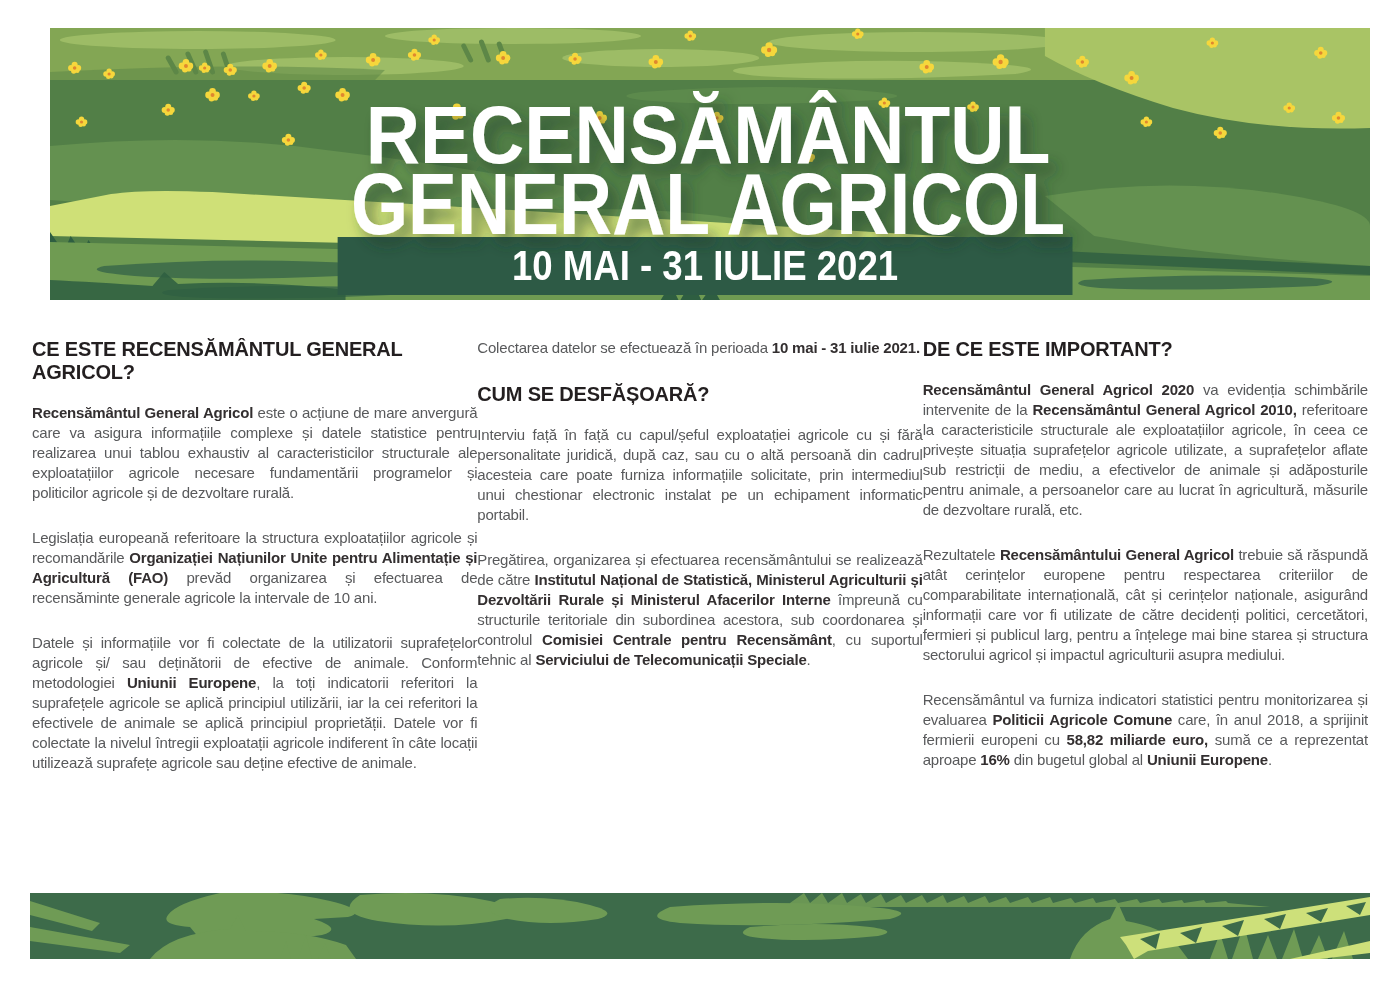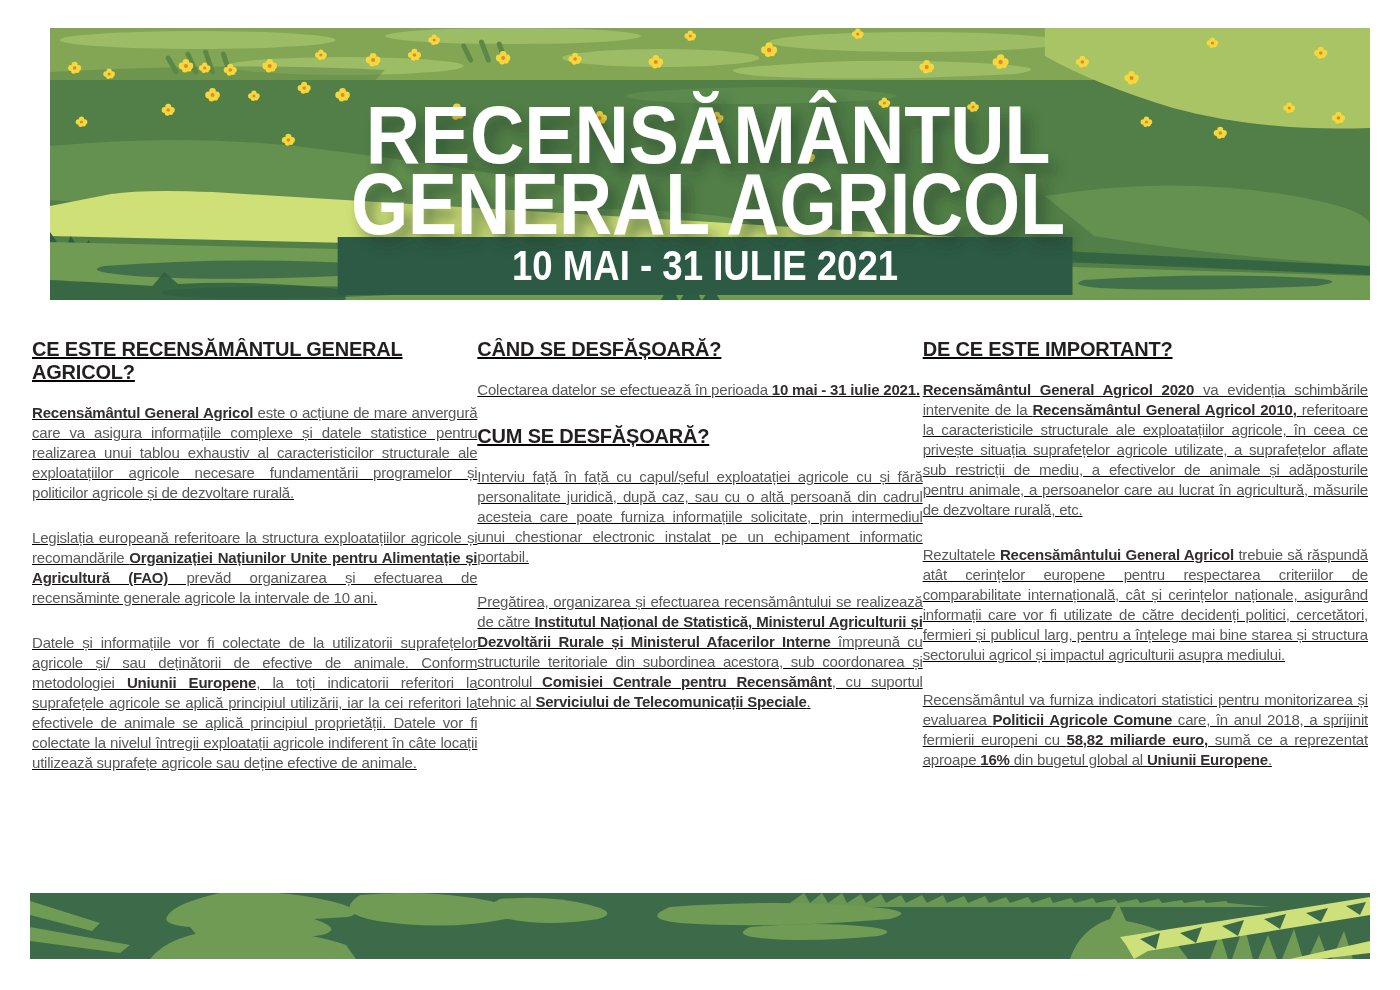--- a/index.html
+++ b/index.html
@@ -15,21 +15,21 @@
   .header-art{
     position:absolute;left:30px;top:28px;width:1340px;height:272px;overflow:hidden;padding-left:20px;
   }
   .header-art svg{display:block;width:100%;height:100%;}
   .footer-art{
     position:absolute;left:30px;top:893px;width:1340px;height:66px;overflow:hidden;
   }
   .footer-art svg{display:block;width:100%;height:100%;}
   .content{
     position:absolute;left:32px;top:338px;width:1336px;height:552px;
-    display:grid;grid-template-columns:1fr 1fr 1fr;overflow:hidden;text-decoration:underline;
+    display:grid;grid-template-columns:1fr 1fr 1fr;overflow:hidden;
   }
   .col{min-width:0;}
   .content h2{
     font-size:20px;font-weight:700;color:var(--heading-color);
     letter-spacing:-0.2px;line-height:1.15;margin:0 0 19px 0;
   }
   .content h2.mt{}
   .content p{
     font-size:15px;line-height:20px;color:var(--body-color);
     text-align:justify;letter-spacing:-0.2px;margin:0 0 25px 0;
@@ -160,21 +160,20 @@
   <main class="content">
 
     <div class="col">
       <h2>CE ESTE RECENSĂMÂNTUL GENERAL AGRICOL?</h2>
       <p><strong>Recensământul General Agricol</strong> este o acțiune de mare anvergură care va asigura informațiile complexe și datele statistice pentru realizarea unui tablou exhaustiv al caracteristicilor structurale ale exploatațiilor agricole necesare fundamentării programelor și politicilor agricole și de dezvoltare rurală.</p>
       <p>Legislația europeană referitoare la structura exploatațiilor agricole și recomandările <strong>Organizației Națiunilor Unite pentru Alimentație și Agricultură (FAO)</strong> prevăd organizarea și efectuarea de recensăminte generale agricole la intervale de 10 ani.</p>
       <p>Datele și informațiile vor fi colectate de la utilizatorii suprafețelor agricole și/ sau deținătorii de efective de animale. Conform metodologiei <strong>Uniunii Europene</strong>, la toți indicatorii referitori la suprafețele agricole se aplică principiul utilizării, iar la cei referitori la efectivele de animale se aplică principiul proprietății. Datele vor fi colectate la nivelul întregii exploatații agricole indiferent în câte locații utilizează suprafețe agricole sau deține efective de animale.</p>
     </div>
 
     <div class="col">
-      <h2>CÂND SE DESFĂȘOARĂ?</h2>
       <p>Colectarea datelor se efectuează în perioada <strong>10 mai - 31 iulie 2021.</strong></p>
       <h2 class="mt">CUM SE DESFĂȘOARĂ?</h2>
       <p>Interviu față în față cu capul/șeful exploatației agricole cu și fără personalitate juridică, după caz, sau cu o altă persoană din cadrul acesteia care poate furniza informațiile solicitate, prin intermediul unui chestionar electronic instalat pe un echipament informatic portabil.</p>
       <p>Pregătirea, organizarea și efectuarea recensământului se realizează de către <strong>Institutul Național de Statistică, Ministerul Agriculturii și Dezvoltării Rurale și Ministerul Afacerilor Interne</strong> împreună cu structurile teritoriale din subordinea acestora, sub coordonarea și controlul <strong>Comisiei Centrale pentru Recensământ</strong>, cu suportul tehnic al <strong>Serviciului de Telecomunicații Speciale</strong>.</p>
     </div>
 
     <div class="col">
       <h2>DE CE ESTE IMPORTANT?</h2>
       <p><strong>Recensământul General Agricol 2020</strong> va evidenția schimbările intervenite de la <strong>Recensământul General Agricol 2010,</strong> referitoare la caracteristicile structurale ale exploatațiilor agricole, în ceea ce privește situația suprafețelor agricole utilizate, a suprafețelor aflate sub restricții de mediu, a efectivelor de animale și adăposturile pentru animale, a persoanelor care au lucrat în agricultură, măsurile de dezvoltare rurală, etc.</p>
       <p>Rezultatele <strong>Recensământului General Agricol</strong> trebuie să răspundă atât cerințelor europene pentru respectarea criteriilor de comparabilitate internațională, cât și cerințelor naționale, asigurând informații care vor fi utilizate de către decidenți politici, cercetători, fermieri și publicul larg, pentru a înțelege mai bine starea și structura sectorului agricol și impactul agriculturii asupra mediului.</p>

